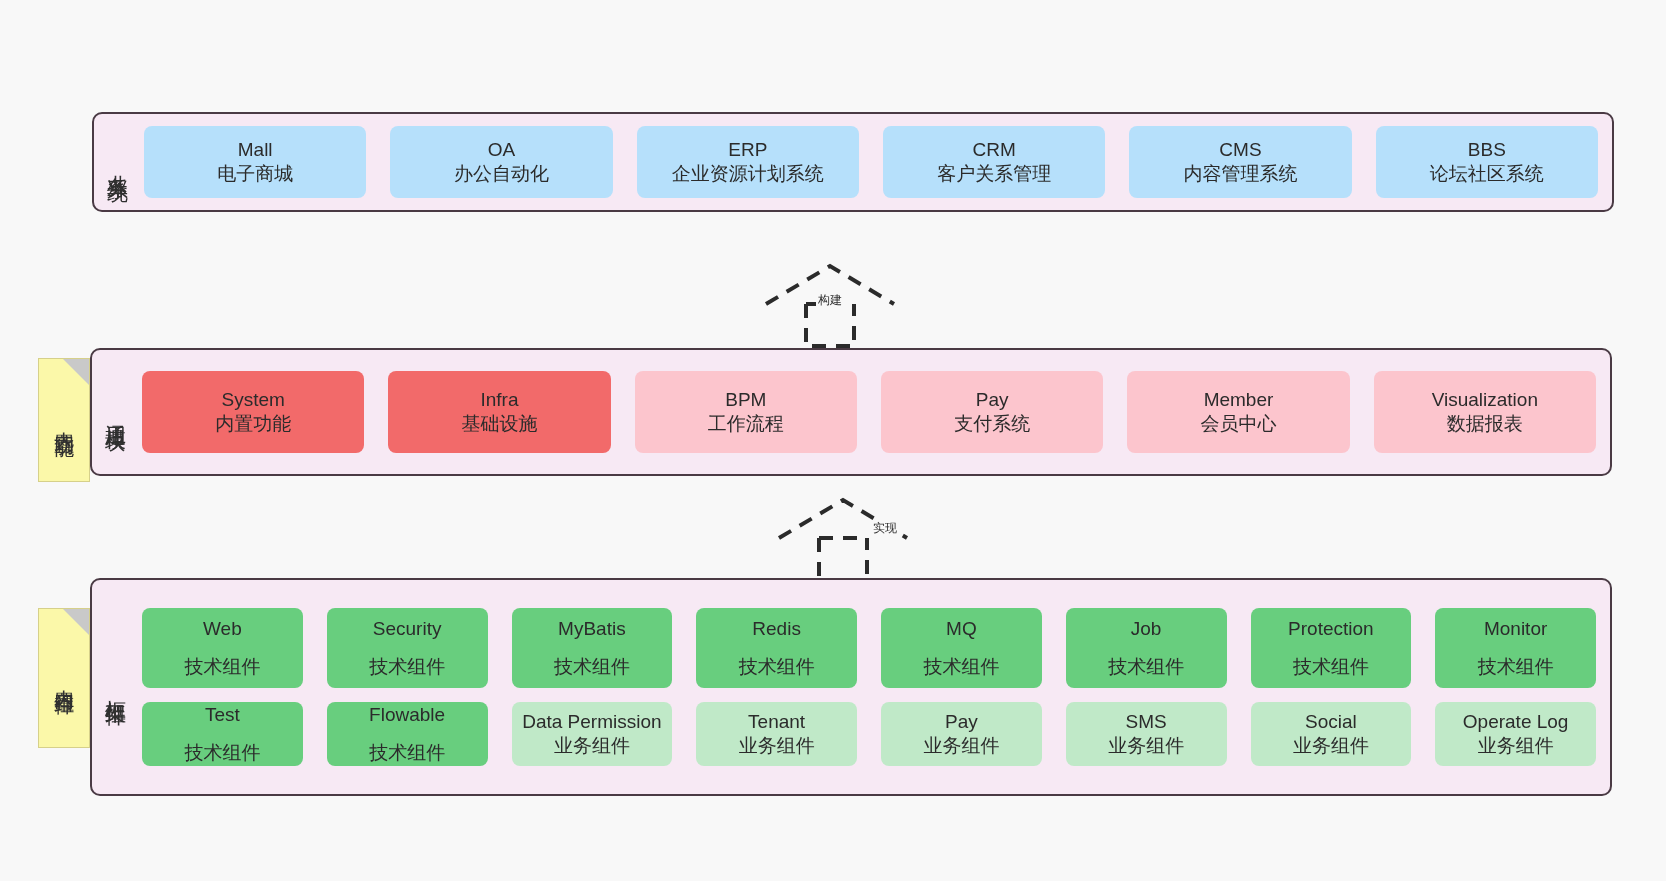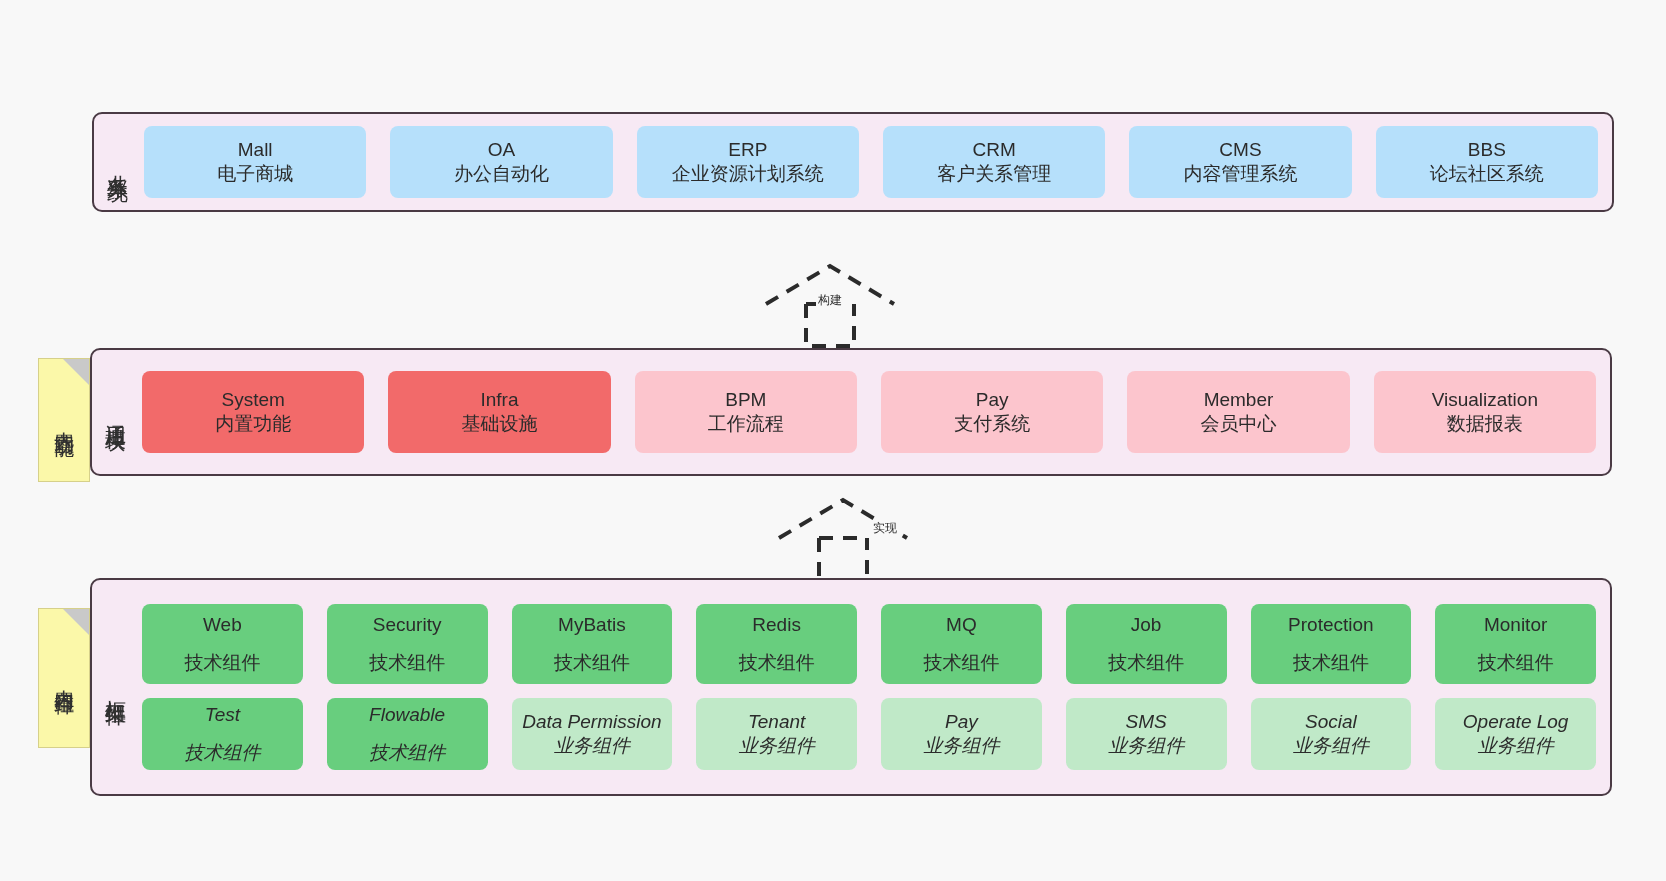--- a/index.html
+++ b/index.html
@@ -260,21 +260,21 @@
         <div class="node green">
           <span class="n-title">Protection</span>
           <span class="n-sub">技术组件</span>
         </div>
         <div class="node green">
           <span class="n-title">Monitor</span>
           <span class="n-sub">技术组件</span>
         </div>
       </div>
 
-      <div class="row" style="height:72px;font-style:italic;">
+      <div class="row" style="height:64px;">
         <div class="node green">
           <span class="n-title">Test</span>
           <span class="n-sub">技术组件</span>
         </div>
         <div class="node green">
           <span class="n-title">Flowable</span>
           <span class="n-sub">技术组件</span>
         </div>
         <div class="node lightgreen">
           <span class="n-title">Data Permission</span>

